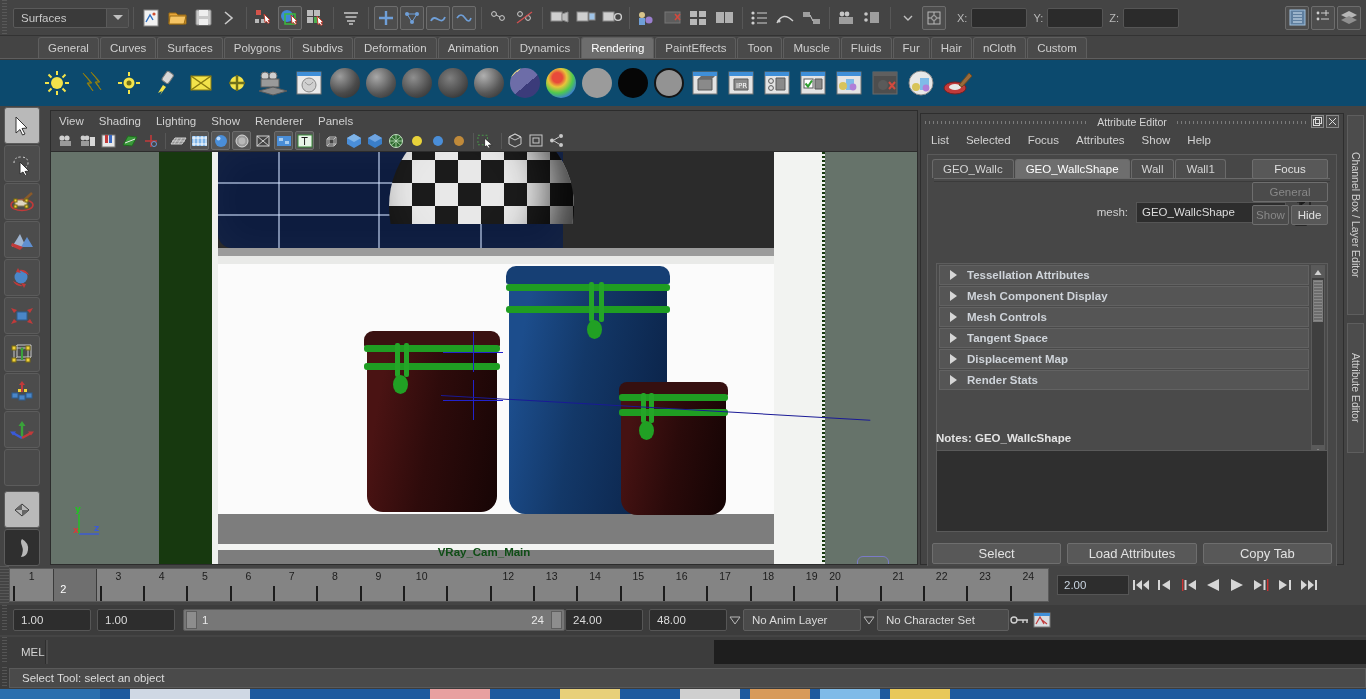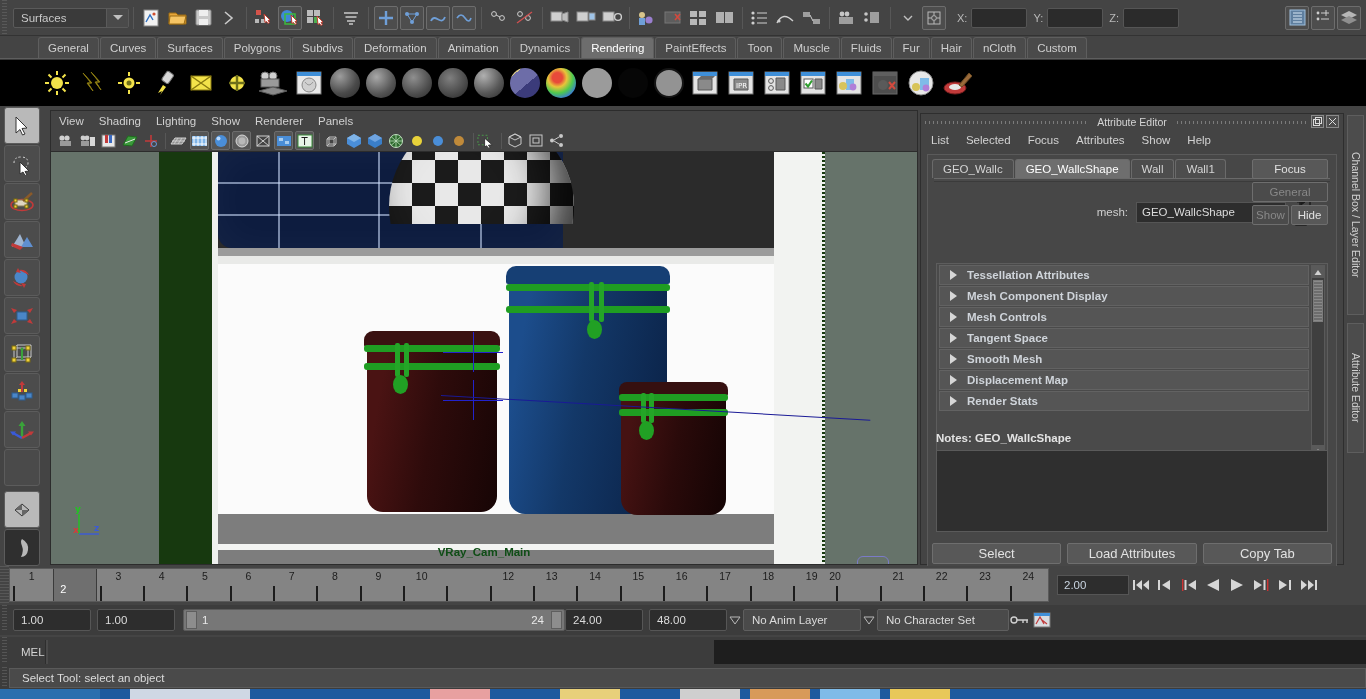--- a/index.html
+++ b/index.html
@@ -58,21 +58,21 @@
   .shelftabs { display:flex; align-items:flex-end; height:23px; padding-left:38px;
                border-bottom:1px solid #5e5e5e; }
   .shelftab {
     height:21px; line-height:20px; padding:0 9px; margin-right:1px;
     background:#4a4a4a; color:#cfcfcf; font-size:11.5px;
     border:1px solid #5e5e5e; border-bottom:none;
     border-top-left-radius:3px; border-top-right-radius:3px;
   }
   .shelftab.active { background:#6d6d6d; color:#fff; }
   .shelfrow { height:47px; display:flex; align-items:center; padding-left:40px;
-              background:#000000; border-top:1px solid #3a3a3a; }
+              background:#0c4a6e; border-top:1px solid #3a3a3a; }
   .shelfitem { width:34px; height:36px; margin-right:2px; display:flex;
                align-items:center; justify-content:center; flex:0 0 auto; }
   .ball { width:30px;height:30px;border-radius:50%; }
 
   
   .toolcol { position:absolute; left:0; top:107px; width:44px; height:458px; background:#444; }
   .toolbox { position:absolute; left:4px; top:0; width:36px; }
   .tool {
     width:36px; height:37px; margin-bottom:1px; border:1px solid #5c5c5c;
     background:#4c4c4c; border-radius:3px;
@@ -1100,24 +1100,20 @@
             <div class="rollrow">
               <i class="tri"></i>
               <span class="lbl">Mesh Controls</span>
             </div>
             <div class="rollrow">
               <i class="tri"></i>
               <span class="lbl">Tangent Space</span>
             </div>
             <div class="rollrow">
               <i class="tri"></i>
-              <span class="lbl">Smooth Mesh</span>
-            </div>
-            <div class="rollrow">
-              <i class="tri"></i>
               <span class="lbl">Displacement Map</span>
             </div>
             <div class="rollrow">
               <i class="tri"></i>
               <span class="lbl">Render Stats</span>
             </div>
           </div>
         <div class="aescroll">
           <div class="sbtn">
               <svg width="8" height="7" viewBox="0 0 8 7">

